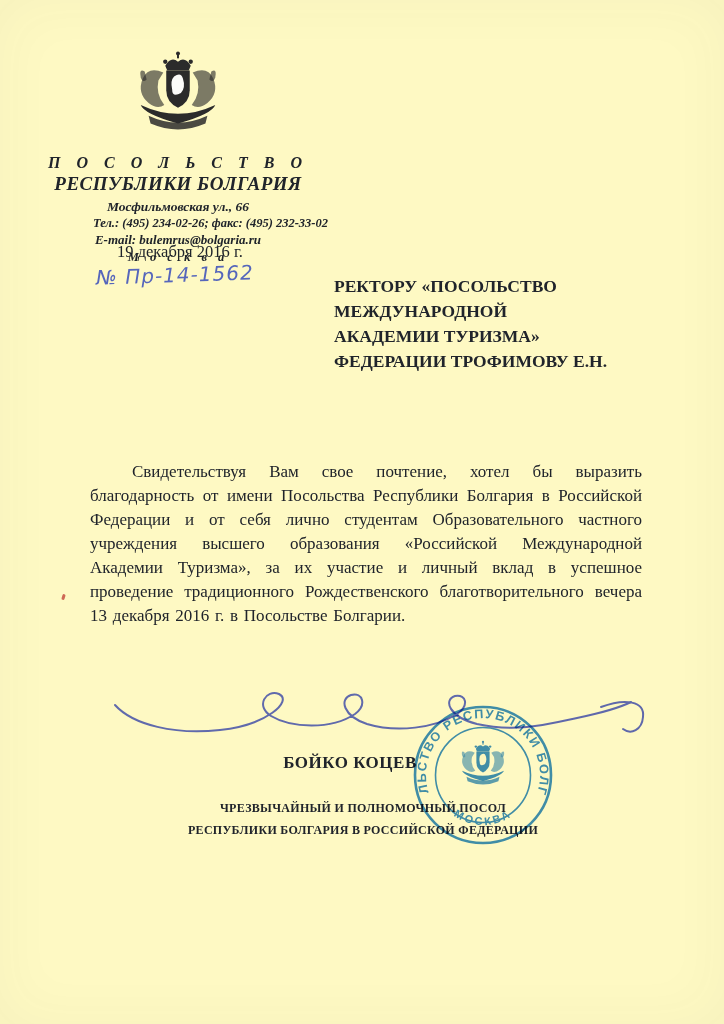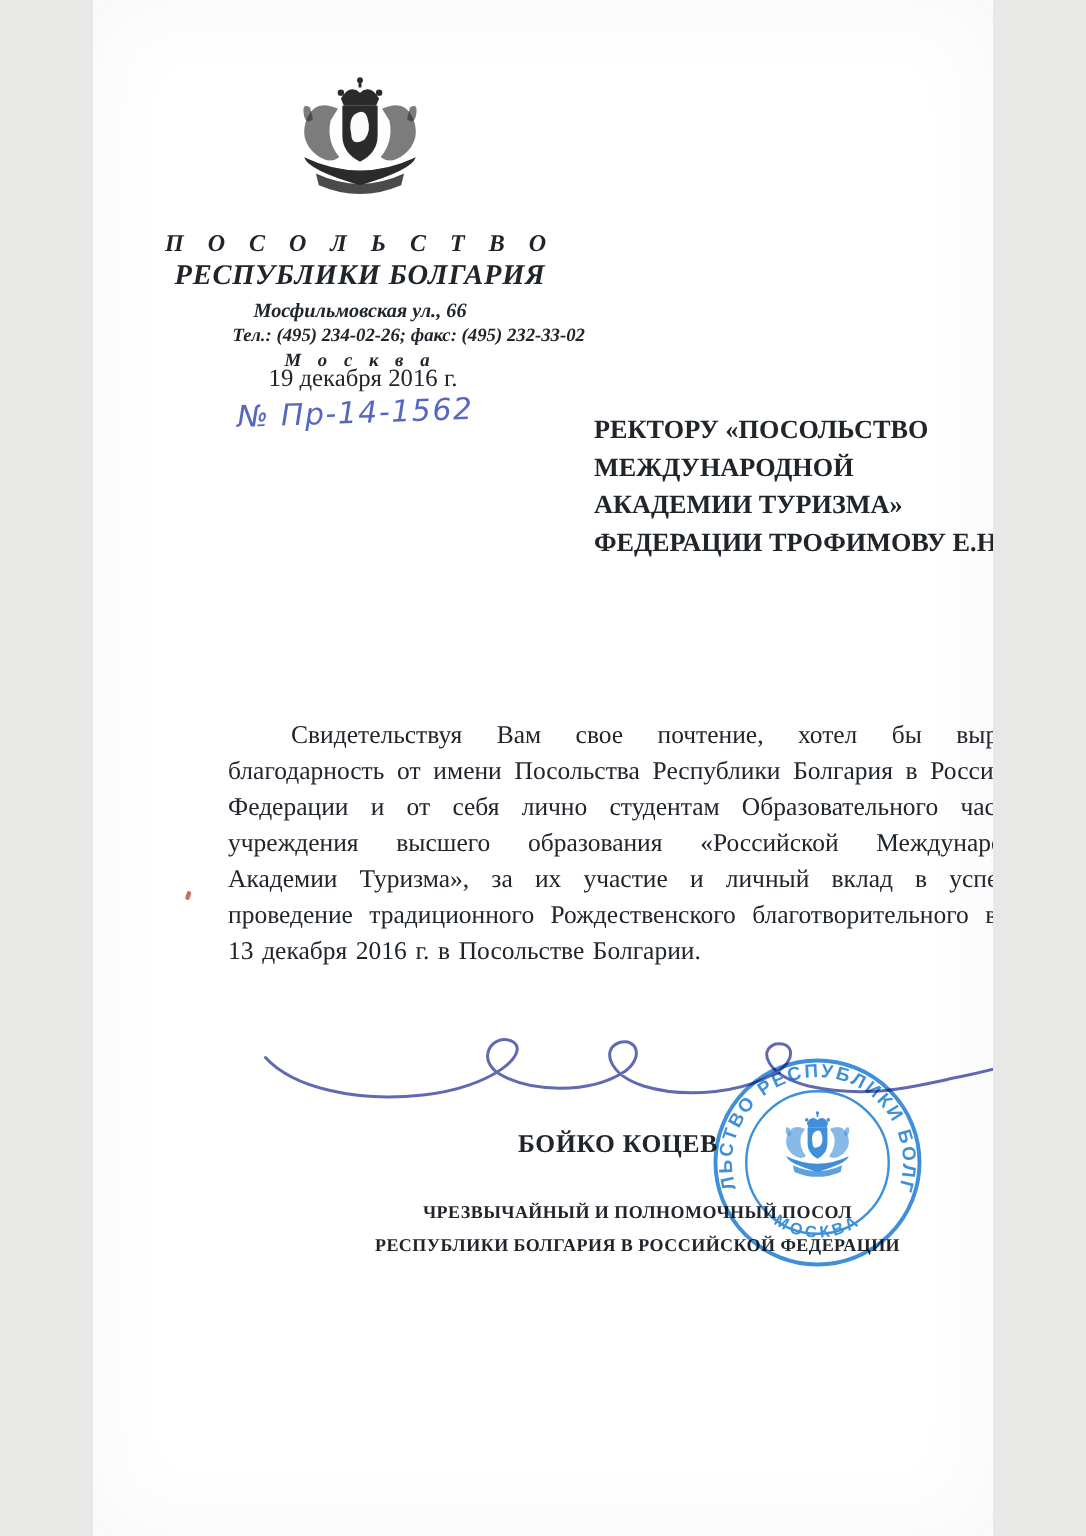--- a/index.html
+++ b/index.html
@@ -1,18 +1,18 @@
 <!DOCTYPE html>
 <html lang="ru"><head>
 <meta charset="utf-8">
 <style>
   html,body{margin:0;padding:0;background:#e8e8e6;}
   .page{
-    position:relative;width:600px;height:1024px;margin:0 auto;
-    background:#ffffff;overflow:hidden;
+    position:relative;width:724px;height:1024px;margin:0 auto;
+    background:#fef9c3;overflow:hidden;
     font-family:"Liberation Serif", serif;color:#20242b;
     box-shadow:inset 0 0 60px rgba(80,80,70,.045);
   }
   
   .letterhead{position:absolute;left:28px;top:50px;width:300px;text-align:center;}
   .coa-top{display:block;margin:0 auto;width:128px;height:98px;color:#2b2b2b;}
   .lh-org1{font-size:16px;font-weight:bold;font-style:italic;letter-spacing:6px;margin-top:6px;}
   .lh-org2{font-size:19px;font-weight:bold;font-style:italic;letter-spacing:.5px;margin-top:1px;}
   .lh-addr{font-size:13.5px;font-weight:bold;font-style:italic;margin-top:4px;}
   .lh-phone{font-size:12.5px;font-weight:bold;font-style:italic;margin-top:1px;text-align:right;}
@@ -24,21 +24,21 @@
     position:absolute;left:96px;top:263px;
     font-family:"DejaVu Sans",sans-serif;font-style:italic;
     font-size:20px;letter-spacing:1px;color:#4457bb;
     transform:rotate(-2deg);opacity:.9;
   }
   
   .recipient{position:absolute;left:334px;top:274px;width:340px;
     font-size:17.5px;font-weight:bold;line-height:25px;}
   
   .salutation{position:absolute;left:133px;top:452px;font-size:17px;font-weight:bold;}
-  .bodytext{position:absolute;left:90px;top:478px;width:552px;
+  .bodytext{position:absolute;left:90px;top:460px;width:552px;
     font-size:17px;line-height:24px;text-align:justify;word-spacing:1.5px;}
   .bodytext p{margin:0;text-indent:42px;}
   .bodytext p + p{margin-top:13px;}
   
   .signature-svg{position:absolute;left:105px;top:685px;width:550px;height:65px;}
   .sig-name{position:absolute;left:230px;top:753px;width:240px;text-align:center;
     font-size:17px;font-weight:bold;letter-spacing:.5px;}
   .sig-title{position:absolute;left:63px;top:797px;width:600px;text-align:center;
     font-size:12px;font-weight:bold;line-height:22px;letter-spacing:.3px;}
   
@@ -81,20 +81,21 @@
 <div class="page">
 
   <header class="letterhead">
     <svg class="coa-top" viewBox="0 0 120 100">
       <use href="#coa"></use>
     </svg>
     <div class="lh-org1">П О С О Л Ь С Т В О</div>
     <div class="lh-org2">РЕСПУБЛИКИ БОЛГАРИЯ</div>
     <div class="lh-addr">Мосфильмовская ул., 66</div>
     <div class="lh-phone">Тел.: (495) 234-02-26; факс: (495) 232-33-02</div>
+    <div class="lh-email">E-mail: bulemrus@bolgaria.ru</div>
     <div class="lh-city">М о с к в а</div>
   </header>
 
   <div class="date">19 декабря 2016 г.</div>
   <div class="refnum">№ Пр-14-1562</div>
 
   <div class="recipient">
     <div>РЕКТОРУ «ПОСОЛЬСТВО</div>
     <div>МЕЖДУНАРОДНОЙ</div>
     <div>АКАДЕМИИ ТУРИЗМА»</div>

